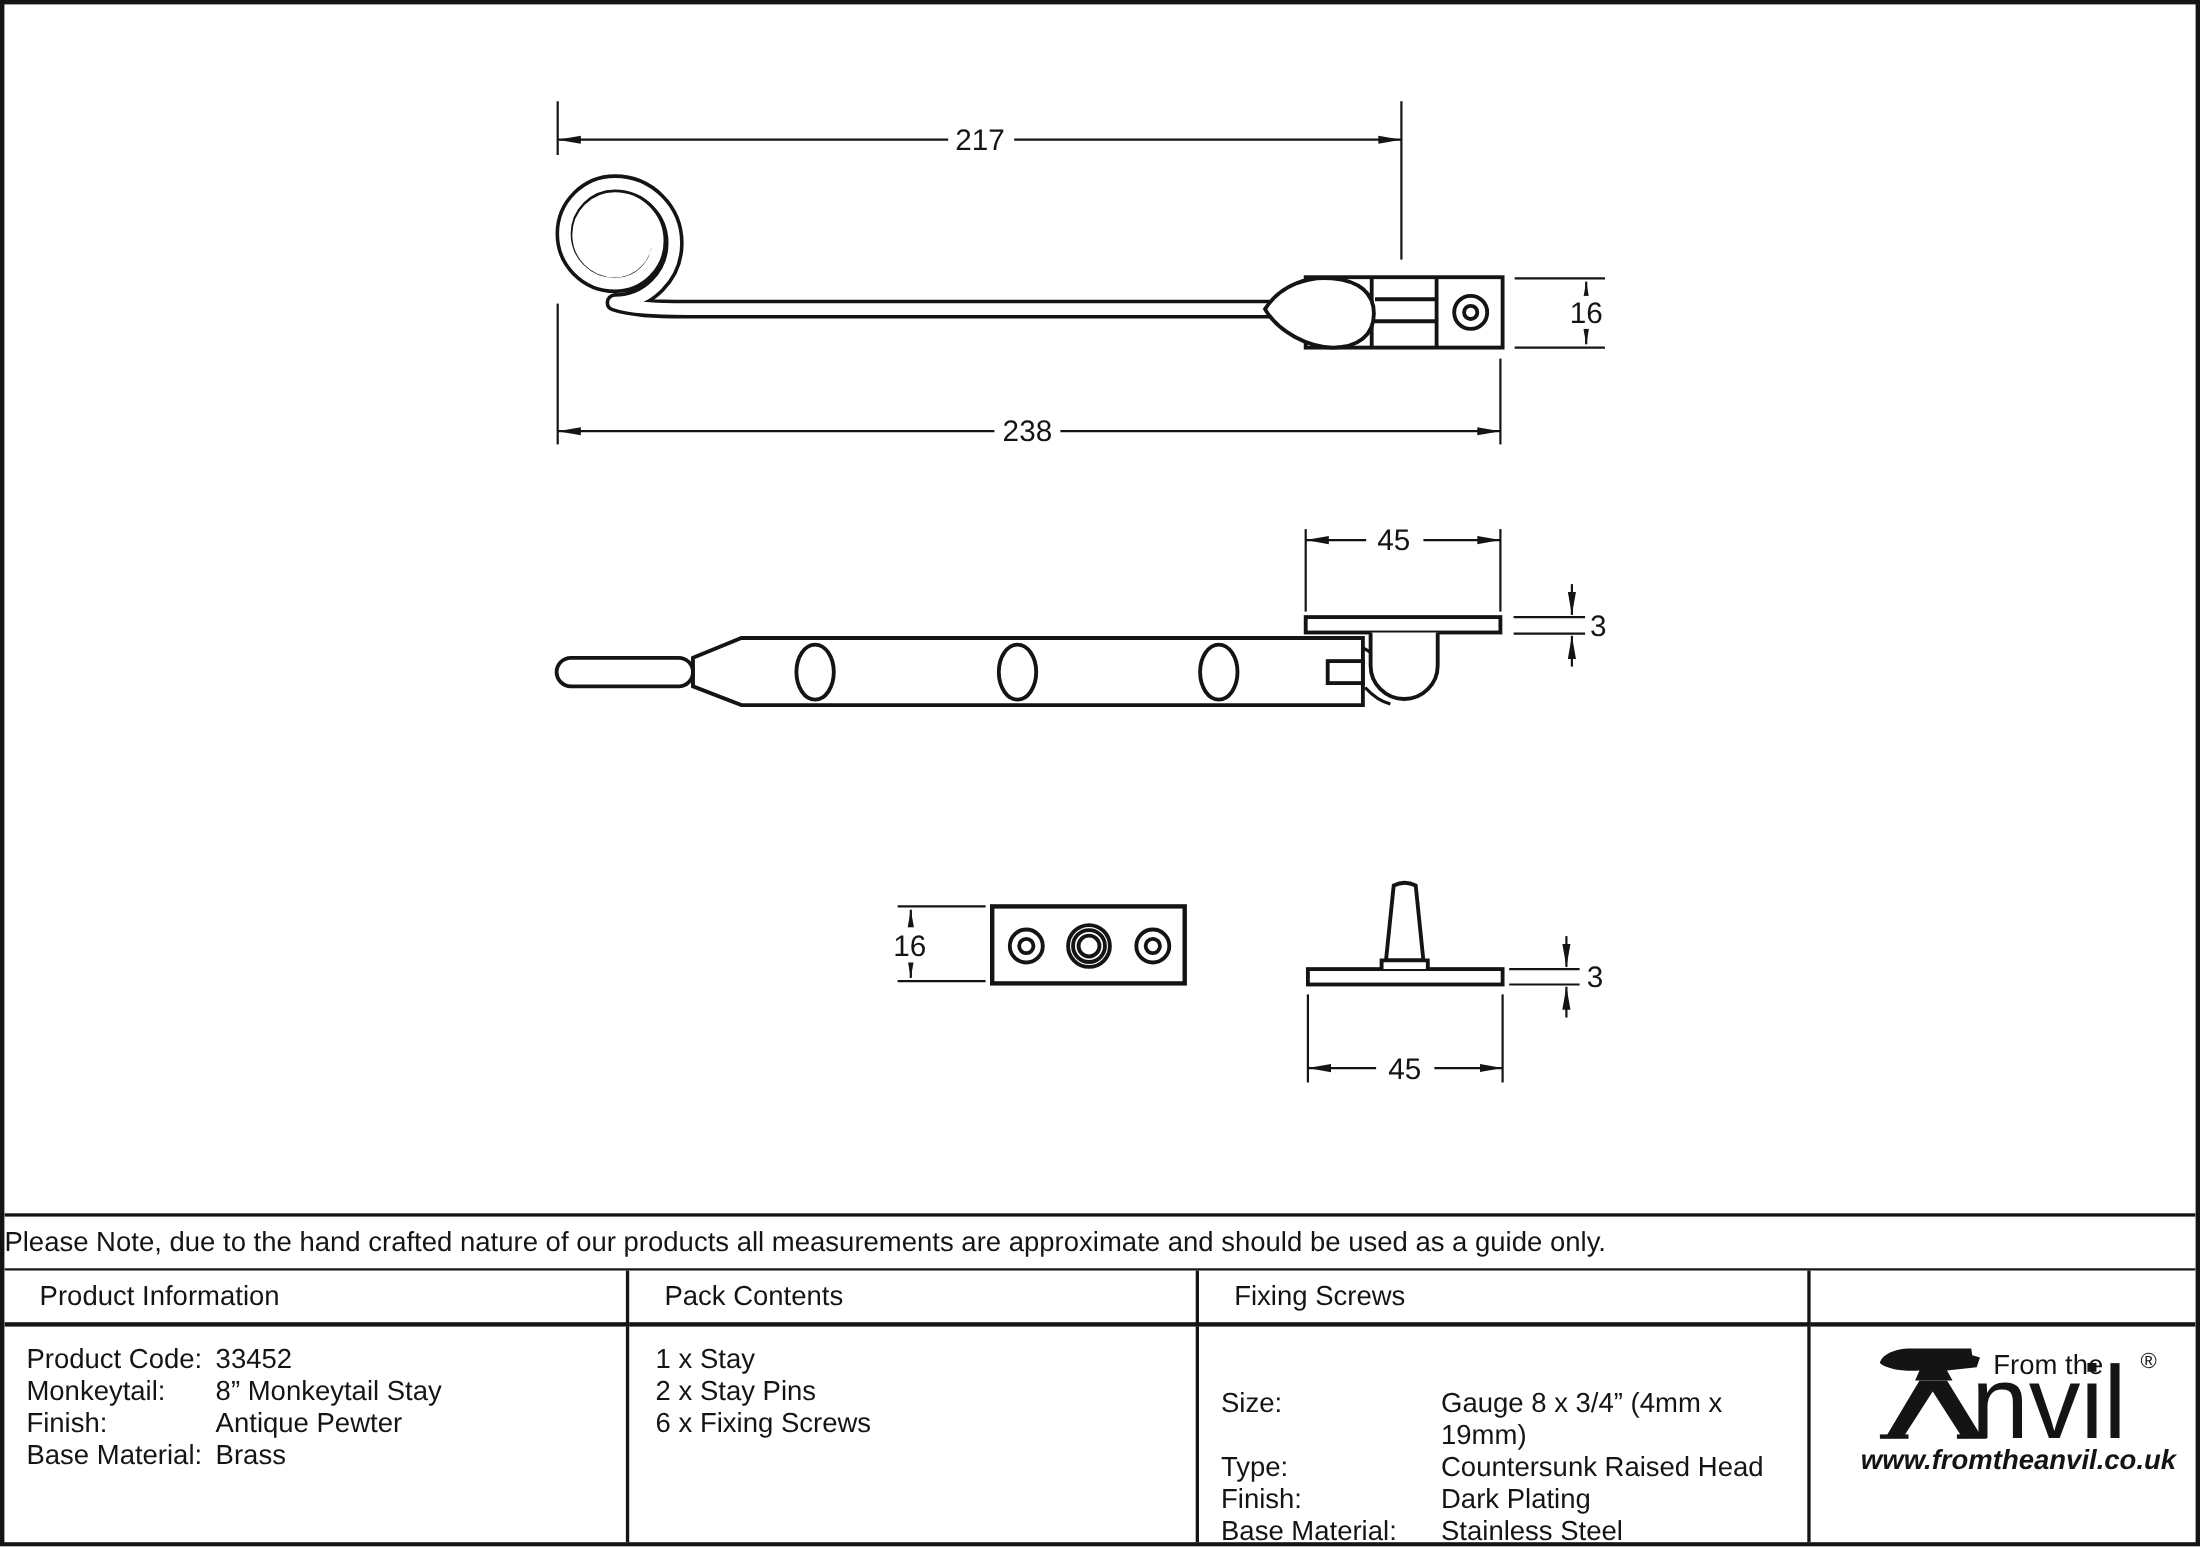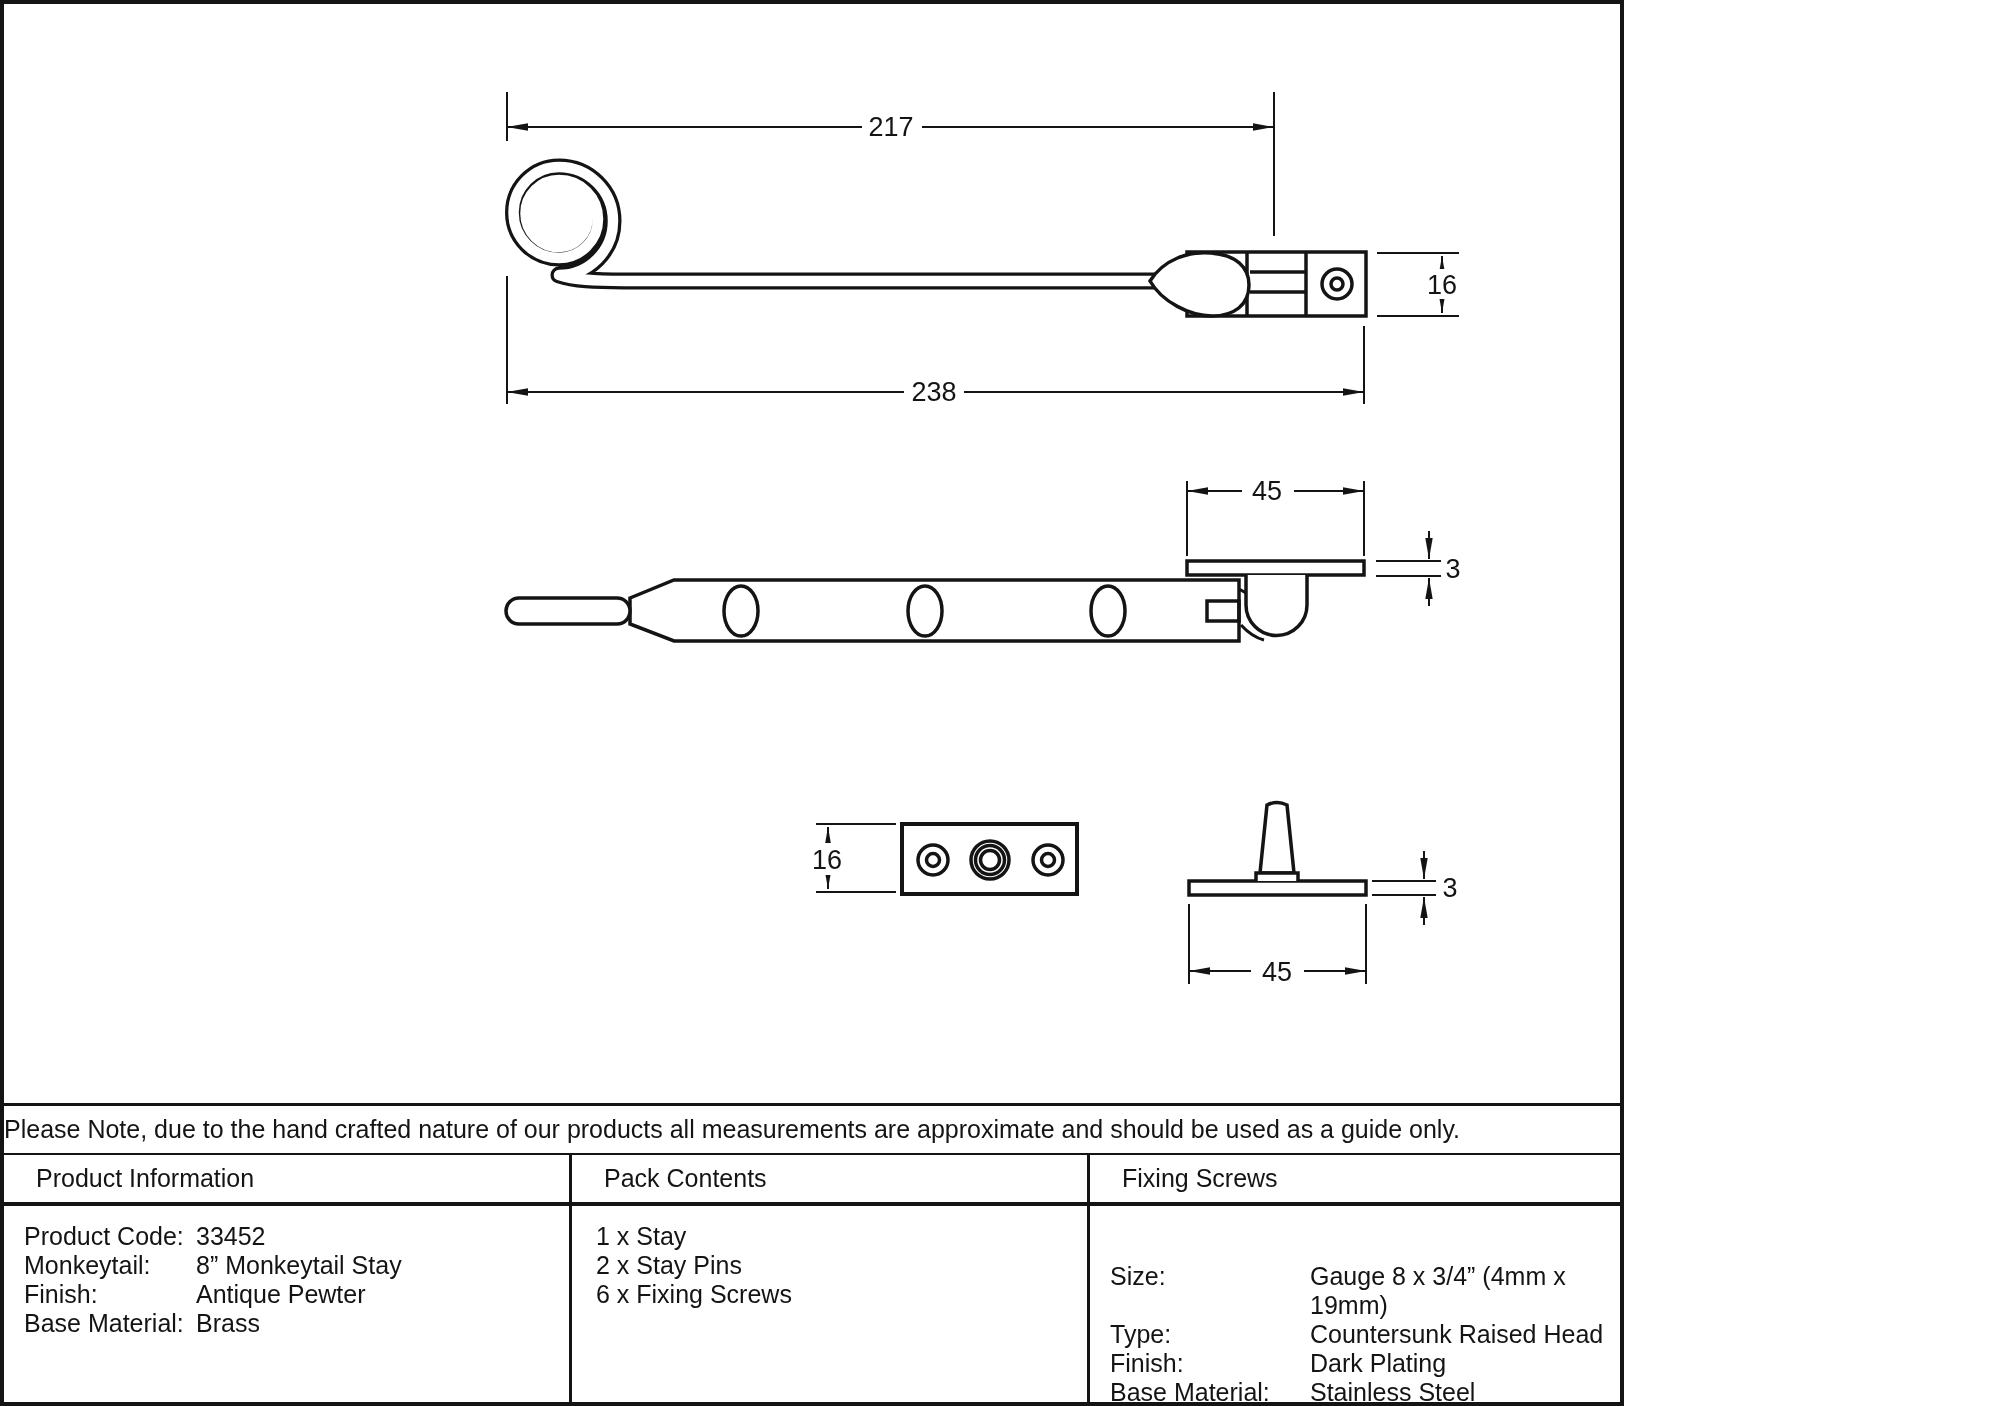--- a/index.html
+++ b/index.html
@@ -1,18 +1,18 @@
 <!DOCTYPE html>
 <html><head>
 <meta charset="utf-8">
 <style>
   html,body{margin:0;padding:0;background:#fff;}
   .page{
     position:relative;
-    width:1624px;height:1406px;
+    width:2000px;height:1406px;
     box-sizing:border-box;
     border:4px solid #141414;
     background:#fff;
     font-family:"Liberation Sans",sans-serif;
     color:#141414;
     overflow:hidden;
   }
   .drawing-area{display:block;width:1992px;height:1099px;}
   svg text{font-family:"Liberation Sans",sans-serif;}
   .dim-text{font-size:27px;fill:#141414;text-anchor:middle;}

